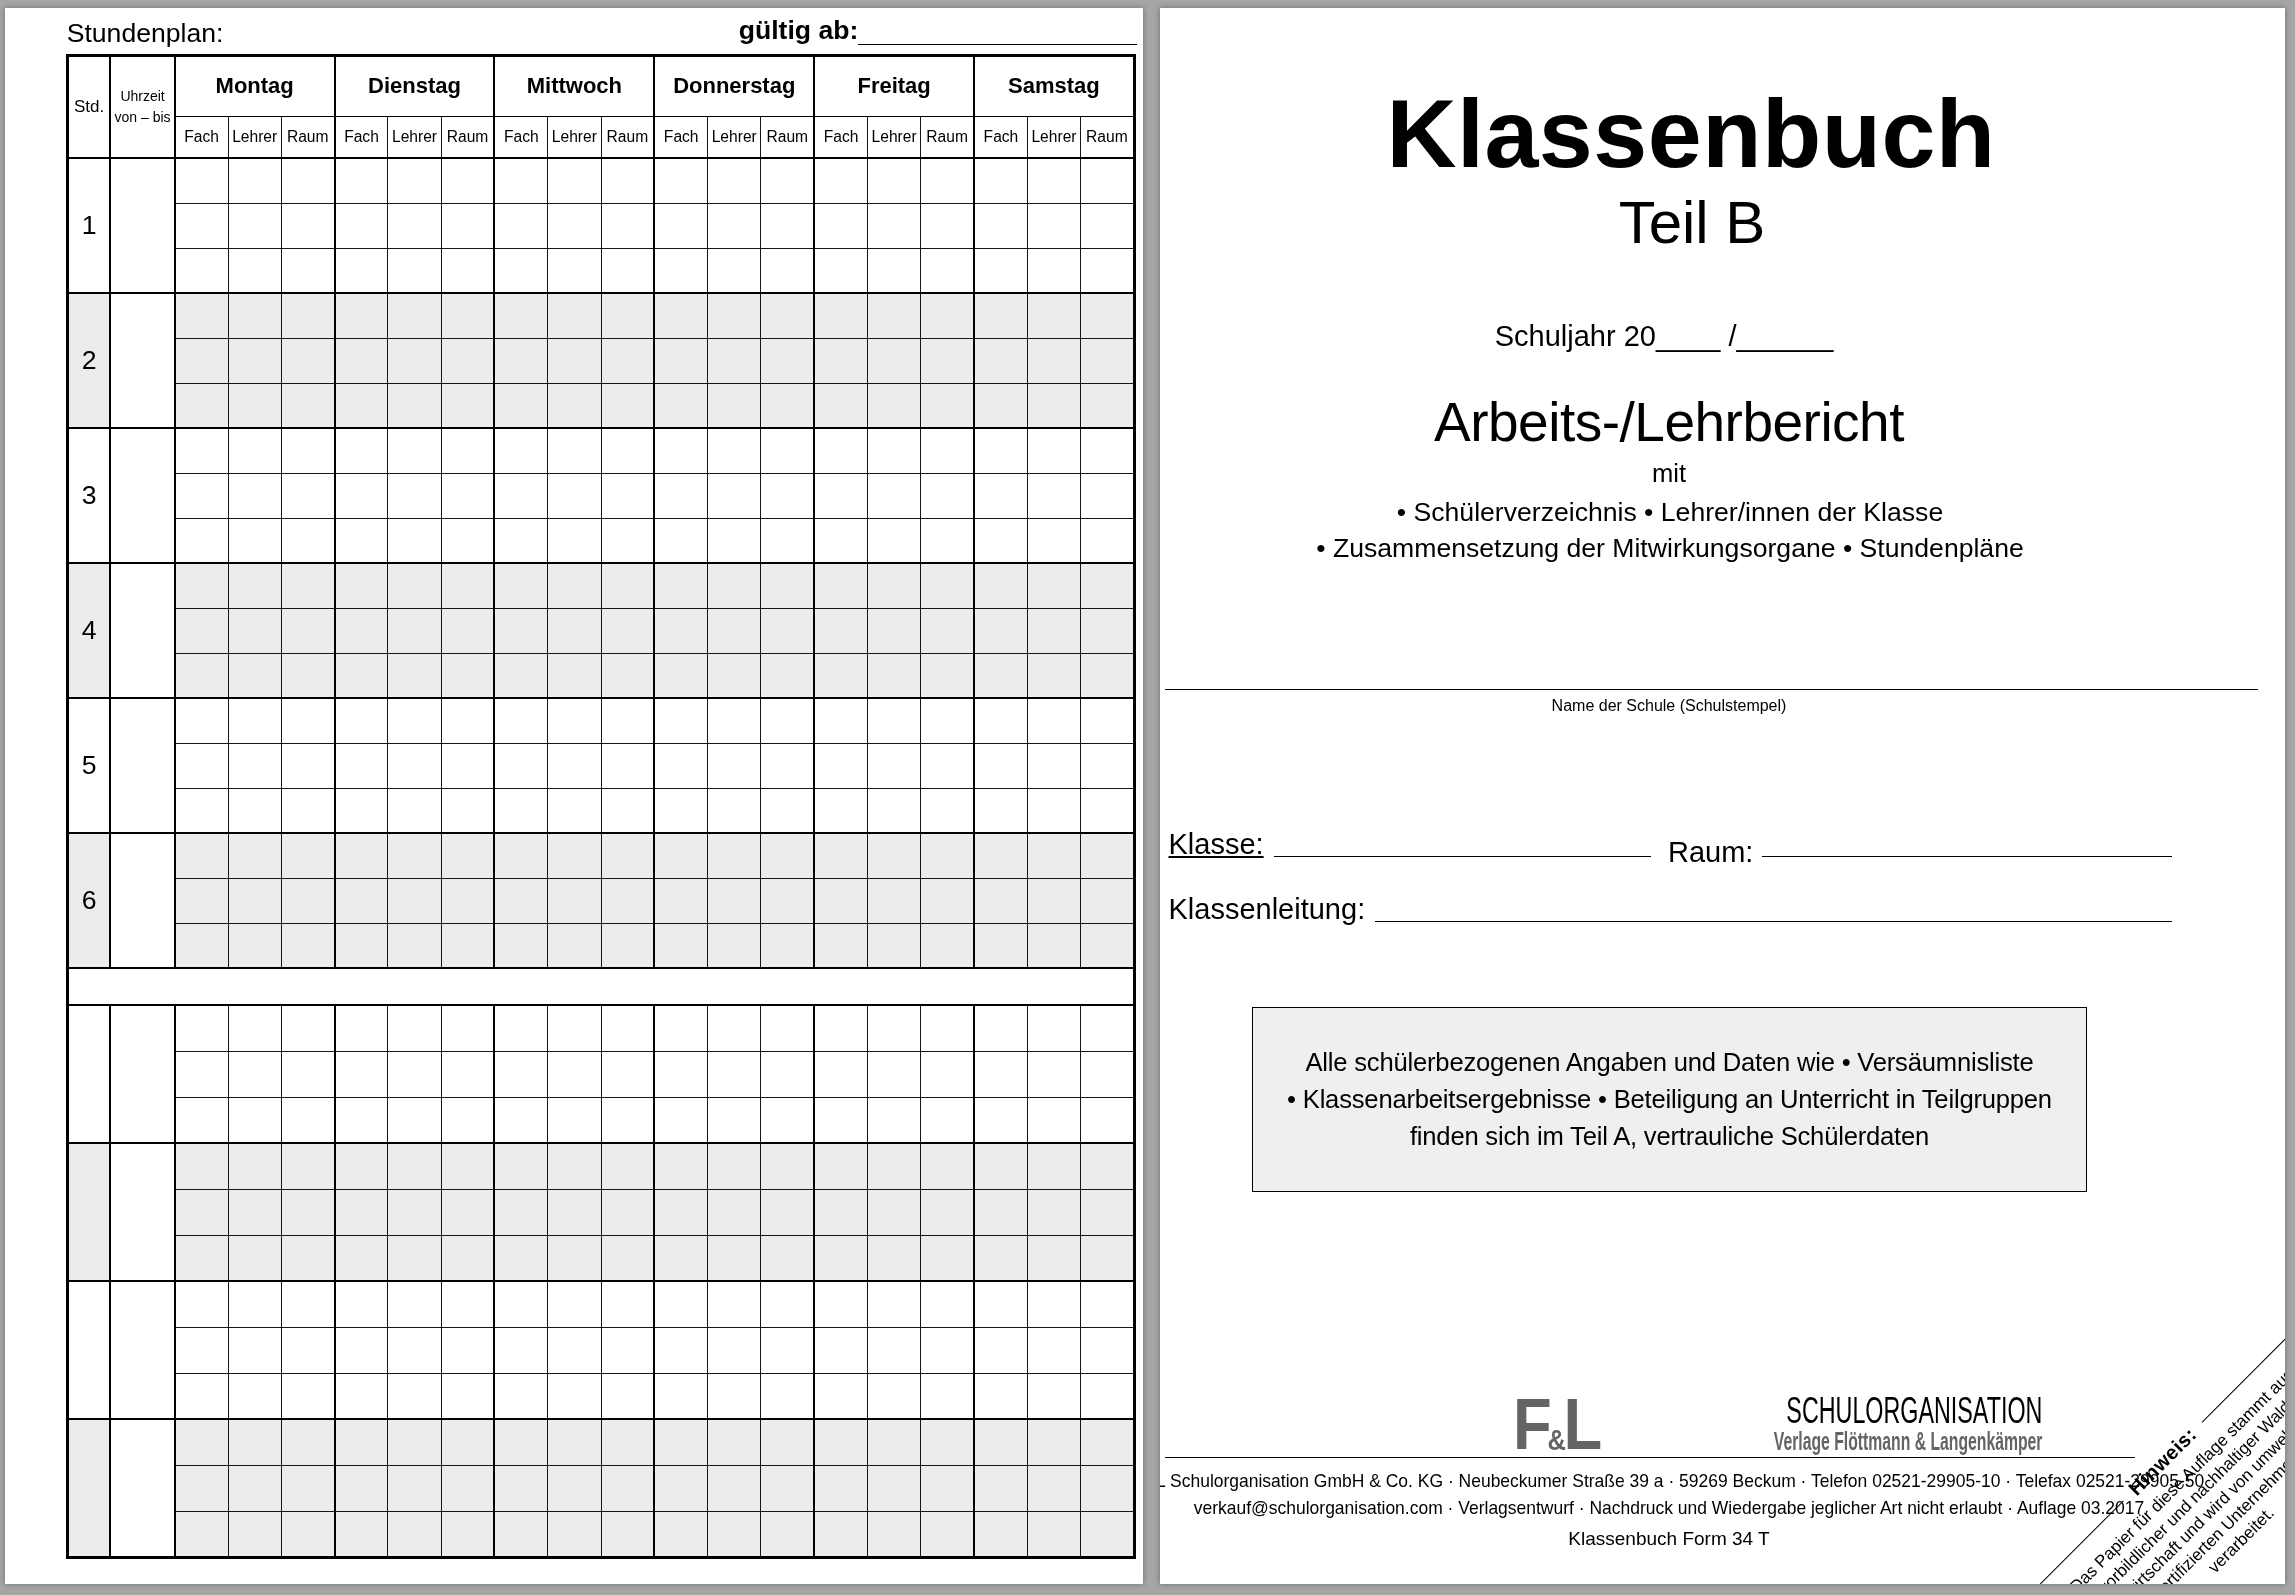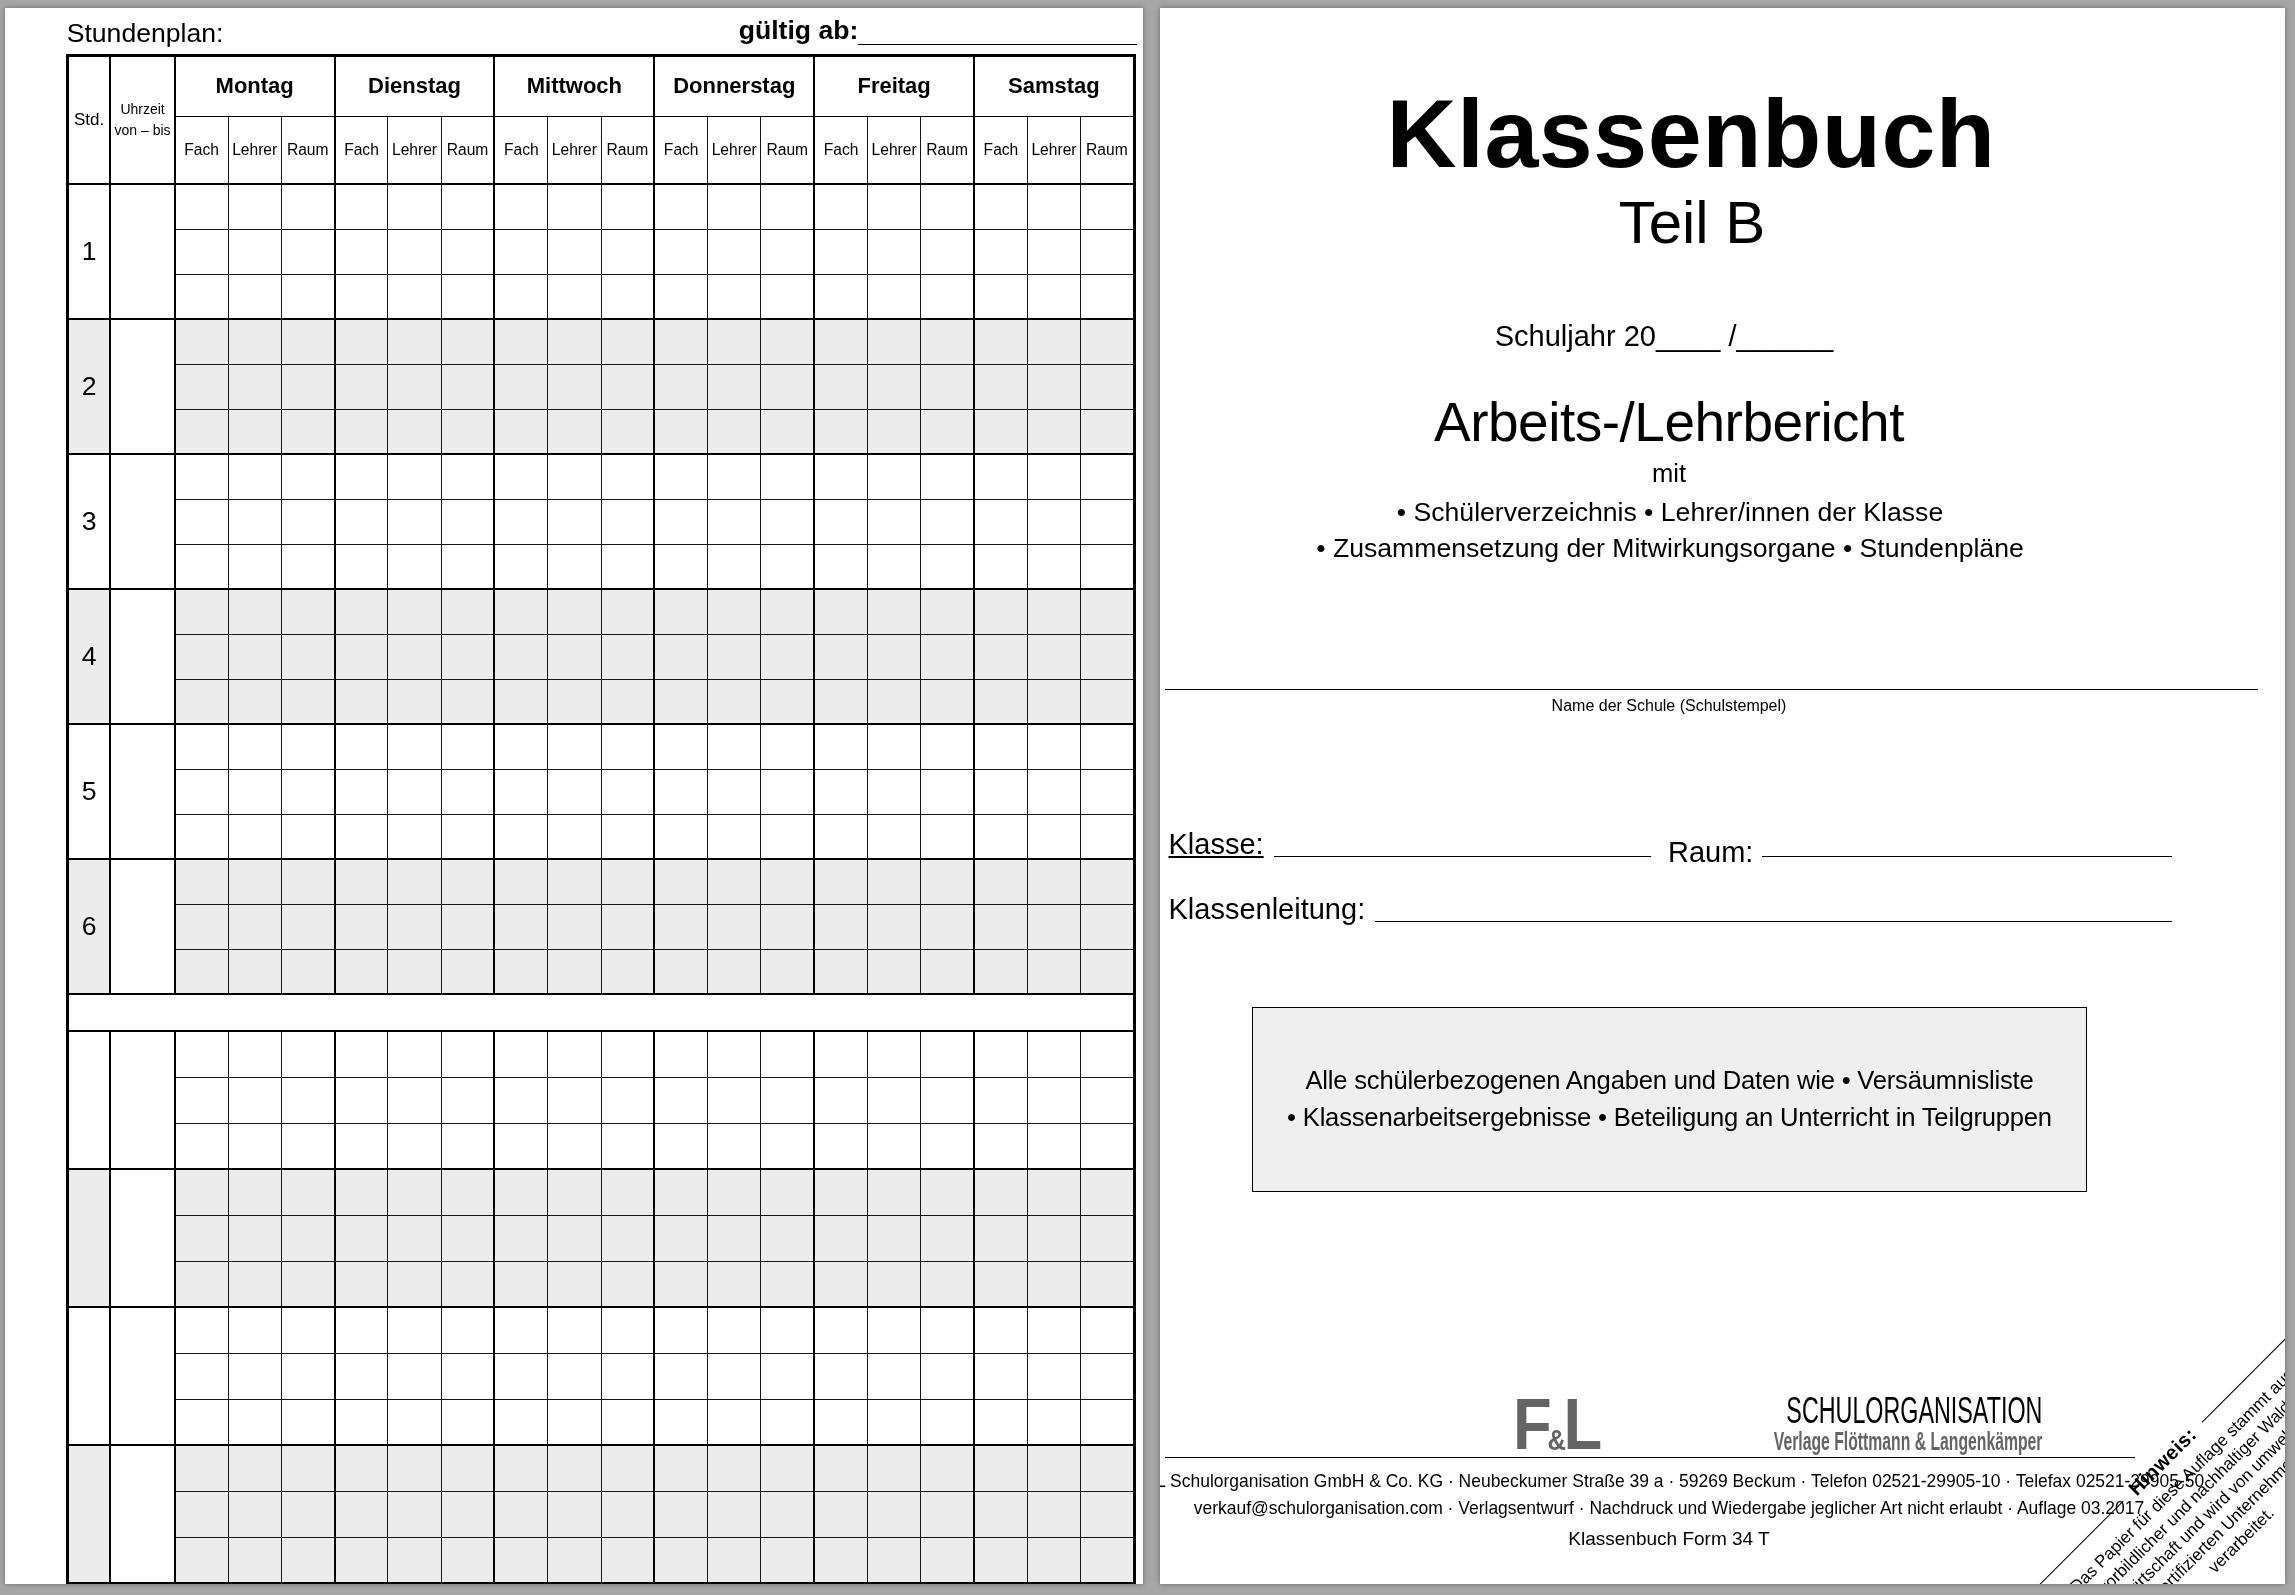--- a/index.html
+++ b/index.html
@@ -111,21 +111,21 @@
               <div>Uhrzeit</div>
               <div>von – bis</div>
             </th>
             <th class="day bl-thick" colspan="3">Montag</th>
             <th class="day bl-thick" colspan="3">Dienstag</th>
             <th class="day bl-thick" colspan="3">Mittwoch</th>
             <th class="day bl-thick" colspan="3">Donnerstag</th>
             <th class="day bl-thick" colspan="3">Freitag</th>
             <th class="day bl-thick" colspan="3">Samstag</th>
           </tr>
-          <tr style="height: 68px;">
+          <tr style="height: 42px;">
             <th class="sub bl-thick">Fach</th>
             <th class="sub bl-thin">Lehrer</th>
             <th class="sub bl-thin">Raum</th>
             <th class="sub bl-thick">Fach</th>
             <th class="sub bl-thin">Lehrer</th>
             <th class="sub bl-thin">Raum</th>
             <th class="sub bl-thick">Fach</th>
             <th class="sub bl-thin">Lehrer</th>
             <th class="sub bl-thin">Raum</th>
             <th class="sub bl-thick">Fach</th>
@@ -780,20 +780,21 @@
     <div class="fld" style="left:8.5px;top:820px;text-decoration:underline;">Klasse:</div>
     <div class="fline" style="left:114px;top:848px;width:377px;"></div>
     <div class="fld" style="left:508px;top:820px;margin-top:8px;">Raum:</div>
     <div class="fline" style="left:602px;top:848px;width:410px;"></div>
     <div class="fld" style="left:8.5px;top:885px;">Klassenleitung:</div>
     <div class="fline" style="left:215px;top:913px;width:797px;"></div>
 
     <div class="infobox">
       <div>Alle schülerbezogenen Angaben und Daten wie  • Versäumnisliste</div>
       <div>• Klassenarbeitsergebnisse  • Beteiligung an Unterricht in Teilgruppen</div>
+      <div>finden sich im Teil A, vertrauliche Schülerdaten</div>
     </div>
 
     <div class="logo">
       <div class="logo-mark">
         <span class="lf">F</span>
         <span class="lamp">&amp;</span>
         <span class="ll">L</span>
       </div>
       <div class="logo-text">
         <div class="logo-name">SCHULORGANISATION</div>

